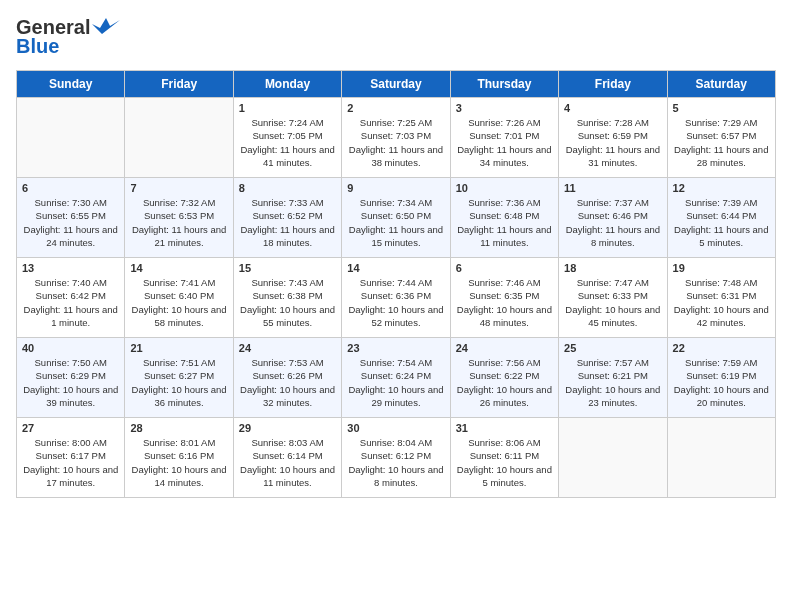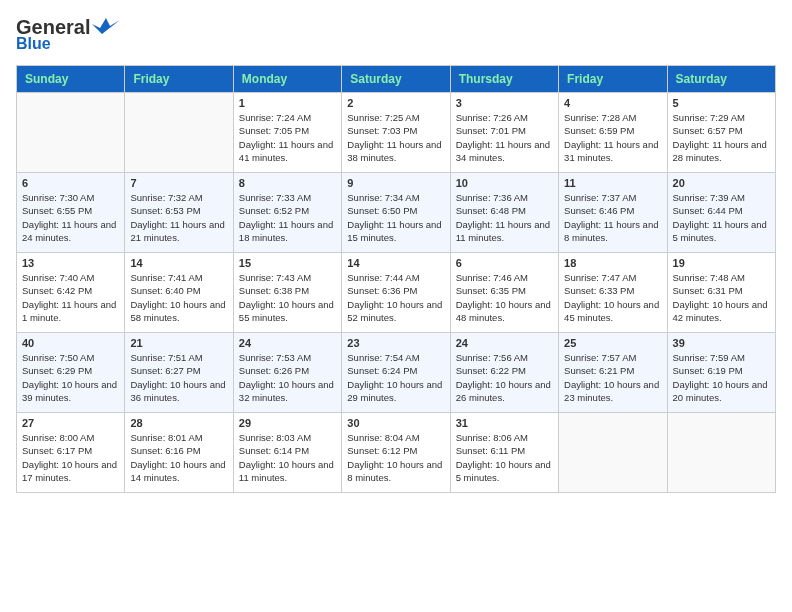--- a/index.html
+++ b/index.html
@@ -38,25 +38,25 @@
       font-size: 15px;
       color: #555;
     }
     .calendar {
       width: 100%;
       border-collapse: collapse;
       table-layout: fixed;
     }
     .calendar th {
       background: #1565c0;
-      color: #86efac;
+      color: #ffffff;
       font-size: 12px;
       font-weight: bold;
       padding: 6px 8px;
-      text-align: left;
+      text-align: center;
       border: 1px solid #ccc;
     }
     .calendar td {
       border: 1px solid #ccc;
       vertical-align: top;
       padding: 4px 5px;
       font-size: 10px;
       color: #333;
       height: 80px;
     }
@@ -67,20 +67,21 @@
       font-size: 11px;
       font-weight: bold;
       color: #333;
       display: block;
       margin-bottom: 2px;
     }
     .day-info {
       font-size: 9.5px;
       color: #333;
       line-height: 1.4;
+      text-align: center;
     }
     tr:nth-child(even) td {
       background: #f2f6ff;
     }
     tr:nth-child(even) td.empty {
       background: #eef2f9;
     }
     tr:nth-child(odd) td {
       background: #fff;
     }
@@ -94,21 +95,21 @@
 <div class="header">
   <div class="logo">
     <div class="logo-row">
       <div>
         <div style="display:flex;align-items:center;">
           <span style="font-size:20px;font-weight:bold;color:#333;">General</span>
           <svg width="28" height="20" viewBox="0 0 28 20" style="margin-left:2px;margin-top:-4px;">
             <polygon points="10,18 28,4 18,10 14,2 8,12 0,8" fill="#1565c0"></polygon>
           </svg>
         </div>
-        <span style="font-size:16px;font-weight:bold;color:#1565c0;display:block;margin-top:-4px;">Blue</span>
+        <span style="font-size:20px;font-weight:bold;color:#1565c0;display:block;margin-top:-4px;">Blue</span>
       </div>
     </div>
   </div>
   <div class="title-block">
     <div class="month-title"></div>
     <div class="location"></div>
   </div>
 </div>
 
 <table class="calendar">
@@ -167,21 +168,21 @@
         </td>
         <td>
           <span class="day-num">10</span>
           <div class="day-info">Sunrise: 7:36 AM<br>Sunset: 6:48 PM<br>Daylight: 11 hours and 11 minutes.</div>
         </td>
         <td>
           <span class="day-num">11</span>
           <div class="day-info">Sunrise: 7:37 AM<br>Sunset: 6:46 PM<br>Daylight: 11 hours and 8 minutes.</div>
         </td>
         <td>
-          <span class="day-num">20</span>
+          <span class="day-num">12</span>
           <div class="day-info">Sunrise: 7:39 AM<br>Sunset: 6:44 PM<br>Daylight: 11 hours and 5 minutes.</div>
         </td>
       </tr>
       <tr>
         <td>
           <span class="day-num">13</span>
           <div class="day-info">Sunrise: 7:40 AM<br>Sunset: 6:42 PM<br>Daylight: 11 hours and 1 minute.</div>
         </td>
         <td>
           <span class="day-num">14</span>
@@ -227,21 +228,21 @@
         </td>
         <td>
           <span class="day-num">24</span>
           <div class="day-info">Sunrise: 7:56 AM<br>Sunset: 6:22 PM<br>Daylight: 10 hours and 26 minutes.</div>
         </td>
         <td>
           <span class="day-num">25</span>
           <div class="day-info">Sunrise: 7:57 AM<br>Sunset: 6:21 PM<br>Daylight: 10 hours and 23 minutes.</div>
         </td>
         <td>
-          <span class="day-num">39</span>
+          <span class="day-num">22</span>
           <div class="day-info">Sunrise: 7:59 AM<br>Sunset: 6:19 PM<br>Daylight: 10 hours and 20 minutes.</div>
         </td>
       </tr>
       <tr>
         <td>
           <span class="day-num">27</span>
           <div class="day-info">Sunrise: 8:00 AM<br>Sunset: 6:17 PM<br>Daylight: 10 hours and 17 minutes.</div>
         </td>
         <td>
           <span class="day-num">28</span>

